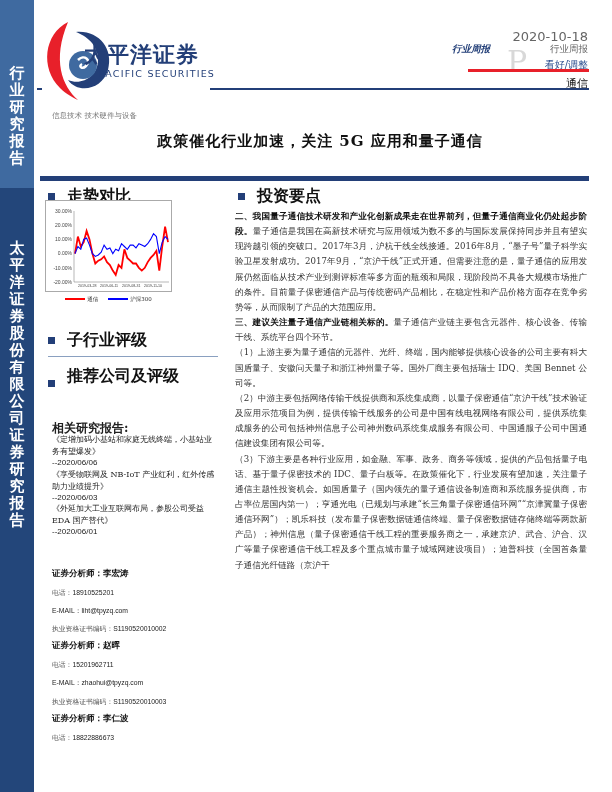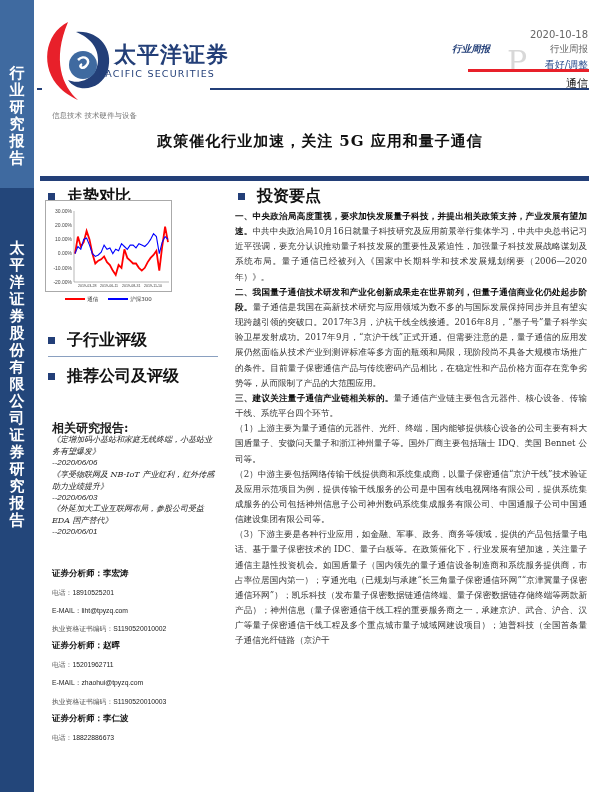--- a/index.html
+++ b/index.html
@@ -8,29 +8,29 @@
 
   
   .side-top { position: absolute; left: 0; top: 0; width: 34px; height: 188px; background: #3f6aa0; }
   .side-bottom { position: absolute; left: 0; top: 188px; width: 34px; height: 604px; background: #23467a; }
   .side-text { position: absolute; left: 0; width: 34px; color: #fff; font-weight: bold; font-size: 15px;
     line-height: 17px; text-align: center; font-family: "DejaVu Serif", serif; }
   .side-text span { display: block; }
 
   
   .logo { position: absolute; left: 38px; top: 20px; width: 180px; height: 80px; }
-  .logo-cn { position: absolute; left: 114px; top: 40px; font-family: "DejaVu Sans", sans-serif; font-weight: bold;
+  .logo-cn { position: absolute; left: 84px; top: 40px; font-family: "DejaVu Sans", sans-serif; font-weight: bold;
     font-size: 22px; color: #233f78; letter-spacing: 1px; }
   .logo-en { position: absolute; left: 99px; top: 68px; font-family: "DejaVu Sans", sans-serif; font-size: 9.5px;
     color: #233f78; letter-spacing: 1.2px; }
   .hdr-rule-left { position: absolute; left: 37px; top: 88px; width: 5px; height: 2px; background: #233f78; }
   .hdr-rule { position: absolute; left: 210px; top: 88px; width: 278px; height: 2px; background: #233f78; }
   .hdr-type-bold { position: absolute; left: 452px; top: 43px; font-size: 9.5px; font-weight: bold; font-style: italic; color: #233f78; }
   .hdr-right { position: absolute; left: 500px; width: 88px; text-align: right; font-family: "DejaVu Sans", sans-serif; }
-  .r-date { top: 29px; font-size: 10px; color: #666; }
+  .r-date { top: 29px; font-size: 13px; color: #666; }
   .r-type { top: 43px; font-size: 9.5px; color: #666; }
   .r-rating { top: 58px; font-size: 10px; color: #2d4f8f; }
   .r-sector { top: 76px; font-size: 11px; color: #111; }
   .red-rule { position: absolute; left: 468px; top: 69px; width: 121px; height: 3px; background: #e8202a; }
   .navy-rule-r { position: absolute; left: 488px; top: 88px; width: 101px; height: 2px; background: #233f78; }
   .watermark { position: absolute; left: 507px; top: 44px; font-size: 30px; color: #c8c8c8; font-family: "DejaVu Serif", serif; opacity: .7; }
 
   .breadcrumb { position: absolute; left: 52px; top: 111px; font-family: "DejaVu Sans", sans-serif; font-size: 7.5px; color: #777; }
   .title { position: absolute; left: 40px; width: 560px; top: 132px; text-align: center; font-size: 15px; font-weight: bold; color: #111; letter-spacing: 1px; }
   .title-bar { position: absolute; left: 40px; top: 176px; width: 549px; height: 5px; background: #233f78; }
@@ -43,21 +43,21 @@
   .chart-box { position: absolute; left: 45px; top: 200px; width: 127px; height: 92px; border: 1px solid #aaa; background: #fff; }
   .chart-box svg { position: absolute; left: 0; top: 0; }
   .ytick { font-family: "Liberation Sans", sans-serif; font-size: 5px; fill: #444; }
   .xtick { font-family: "Liberation Sans", sans-serif; font-size: 3.6px; fill: #444; }
   .legend { position: absolute; left: 45px; top: 296px; width: 127px; font-family: "DejaVu Sans", sans-serif; font-size: 5.5px; color: #333; display: flex; justify-content: center; gap: 10px; align-items: center; }
   .legend i { display: inline-block; width: 20px; height: 2px; margin-right: 2px; vertical-align: middle; }
   .sub-rule { position: absolute; left: 48px; top: 356px; width: 170px; height: 1px; background: #8aa0c0; }
 
   
   .rel-head { position: absolute; left: 52px; top: 420px; font-size: 12px; font-weight: bold; }
-  .rel { position: absolute; left: 52px; width: 166px; font-size: 8px; line-height: 11.5px; color: #222; font-style: italic; }
+  .rel { position: absolute; left: 52px; width: 166px; font-size: 8px; line-height: 11.5px; color: #222; }
   .rel .d { font-family: "Liberation Sans", sans-serif; }
   .analyst-name { position: absolute; left: 52px; font-size: 8.5px; font-weight: bold; color: #111; font-family: Liberation Mono, monospace; }
   .analyst-line { position: absolute; left: 52px; font-family: "Liberation Sans", sans-serif; font-size: 6.8px; color: #222; }
   .analyst-line .lbl { font-family: "DejaVu Serif", serif; color: #555; }
 
   
   .body { position: absolute; left: 235px; top: 209px; width: 352px; font-size: 8.6px; line-height: 15.15px; color: #333; text-align: justify; }
   .body p { margin: 0; }
   .body b { color: #111; }
 </style>
@@ -143,21 +143,21 @@
 <div class="legend">
   <span><i id="lg0" style="background: rgb(255, 0, 0);"></i><span>通信</span></span>
   <span><i id="lg1" style="background: rgb(0, 0, 255);"></i><span>沪深300</span></span>
 </div>
 
 <div class="sec-head" style="left:48px; top:330px;">
   <span class="sq"></span>
   <span>子行业评级</span>
 </div>
 <div class="sub-rule"></div>
-<div class="sec-head" style="left:48px; top:366px;">
+<div class="sec-head" style="left:48px; top:366px;align-items:flex-end;">
   <span class="sq"></span>
   <span>推荐公司及评级</span>
 </div>
 
 <div class="rel-head">相关研究报告:</div>
 <div class="rel" style="top:434px;">
   <div>《定增加码小基站和家庭无线终端，小基站业务有望爆发》</div>
   <div class="d">--2020/06/06</div>
 </div>
 <div class="rel" style="top:469px;">
@@ -187,19 +187,18 @@
   <span>证券分析师：</span><span>李仁波</span>
 </div>
 <div class="analyst-line" style="top:733px;"><span class="lbl">电话：</span><span>18822886673</span></div>
 
 <div class="sec-head" style="left:238px; top:186px;">
   <span class="sq"></span>
   <span>投资要点</span>
 </div>
 
 <div class="body">
-  <p><b>一、中央政治局高度重视，要求加快发展量子科技，并提出相关政策支持，产业发展有望加速。</b><span>中共中央政治局10月16日就量子科技研究及应用前景举行集体学习，中共中央总书记习近平强调，要充分认识推动量子科技发展的重要性及紧迫性，加强量子科技发展战略谋划及系统布局。量子通信已经被列入《国家中长期科学和技术发展规划纲要（2006—2020年）》。</span></p>
   <p><b>二、我国量子通信技术研发和产业化创新成果走在世界前列，但量子通信商业化仍处起步阶段。</b><span>量子通信是我国在高新技术研究与应用领域为数不多的与国际发展保持同步并且有望实现跨越引领的突破口。2017年3月，沪杭干线全线接通。2016年8月，“墨子号”量子科学实验卫星发射成功。2017年9月，“京沪干线”正式开通。但需要注意的是，量子通信的应用发展仍然面临从技术产业到测评标准等多方面的瓶颈和局限，现阶段尚不具备大规模市场推广的条件。目前量子保密通信产品与传统密码产品相比，在稳定性和产品价格方面存在竞争劣势等，从而限制了产品的大范围应用。</span></p>
   <p><b>三、建议关注量子通信产业链相关标的。</b><span>量子通信产业链主要包含元器件、核心设备、传输干线、系统平台四个环节。</span></p>
   <p>（1）上游主要为量子通信的元器件、光纤、终端，国内能够提供核心设备的公司主要有科大国盾量子、安徽问天量子和浙江神州量子等。国外厂商主要包括瑞士 IDQ、美国 Bennet 公司等。</p>
   <p>（2）中游主要包括网络传输干线提供商和系统集成商，以量子保密通信“京沪干线”技术验证及应用示范项目为例，提供传输干线服务的公司是中国有线电视网络有限公司，提供系统集成服务的公司包括神州信息子公司神州数码系统集成服务有限公司、中国通服子公司中国通信建设集团有限公司等。</p>
   <p>（3）下游主要是各种行业应用，如金融、军事、政务、商务等领域，提供的产品包括量子电话、基于量子保密技术的 IDC、量子白板等。在政策催化下，行业发展有望加速，关注量子通信主题性投资机会。如国盾量子（国内领先的量子通信设备制造商和系统服务提供商，市占率位居国内第一）；亨通光电（已规划与承建“长三角量子保密通信环网”“京津冀量子保密通信环网”）；凯乐科技（发布量子保密数据链通信终端、量子保密数据链存储终端等两款新产品）；神州信息（量子保密通信干线工程的重要服务商之一，承建京沪、武合、沪合、汉广等量子保密通信干线工程及多个重点城市量子城域网建设项目）；迪普科技（全国首条量子通信光纤链路（京沪干</p>
 </div>
 
 </body></html>

